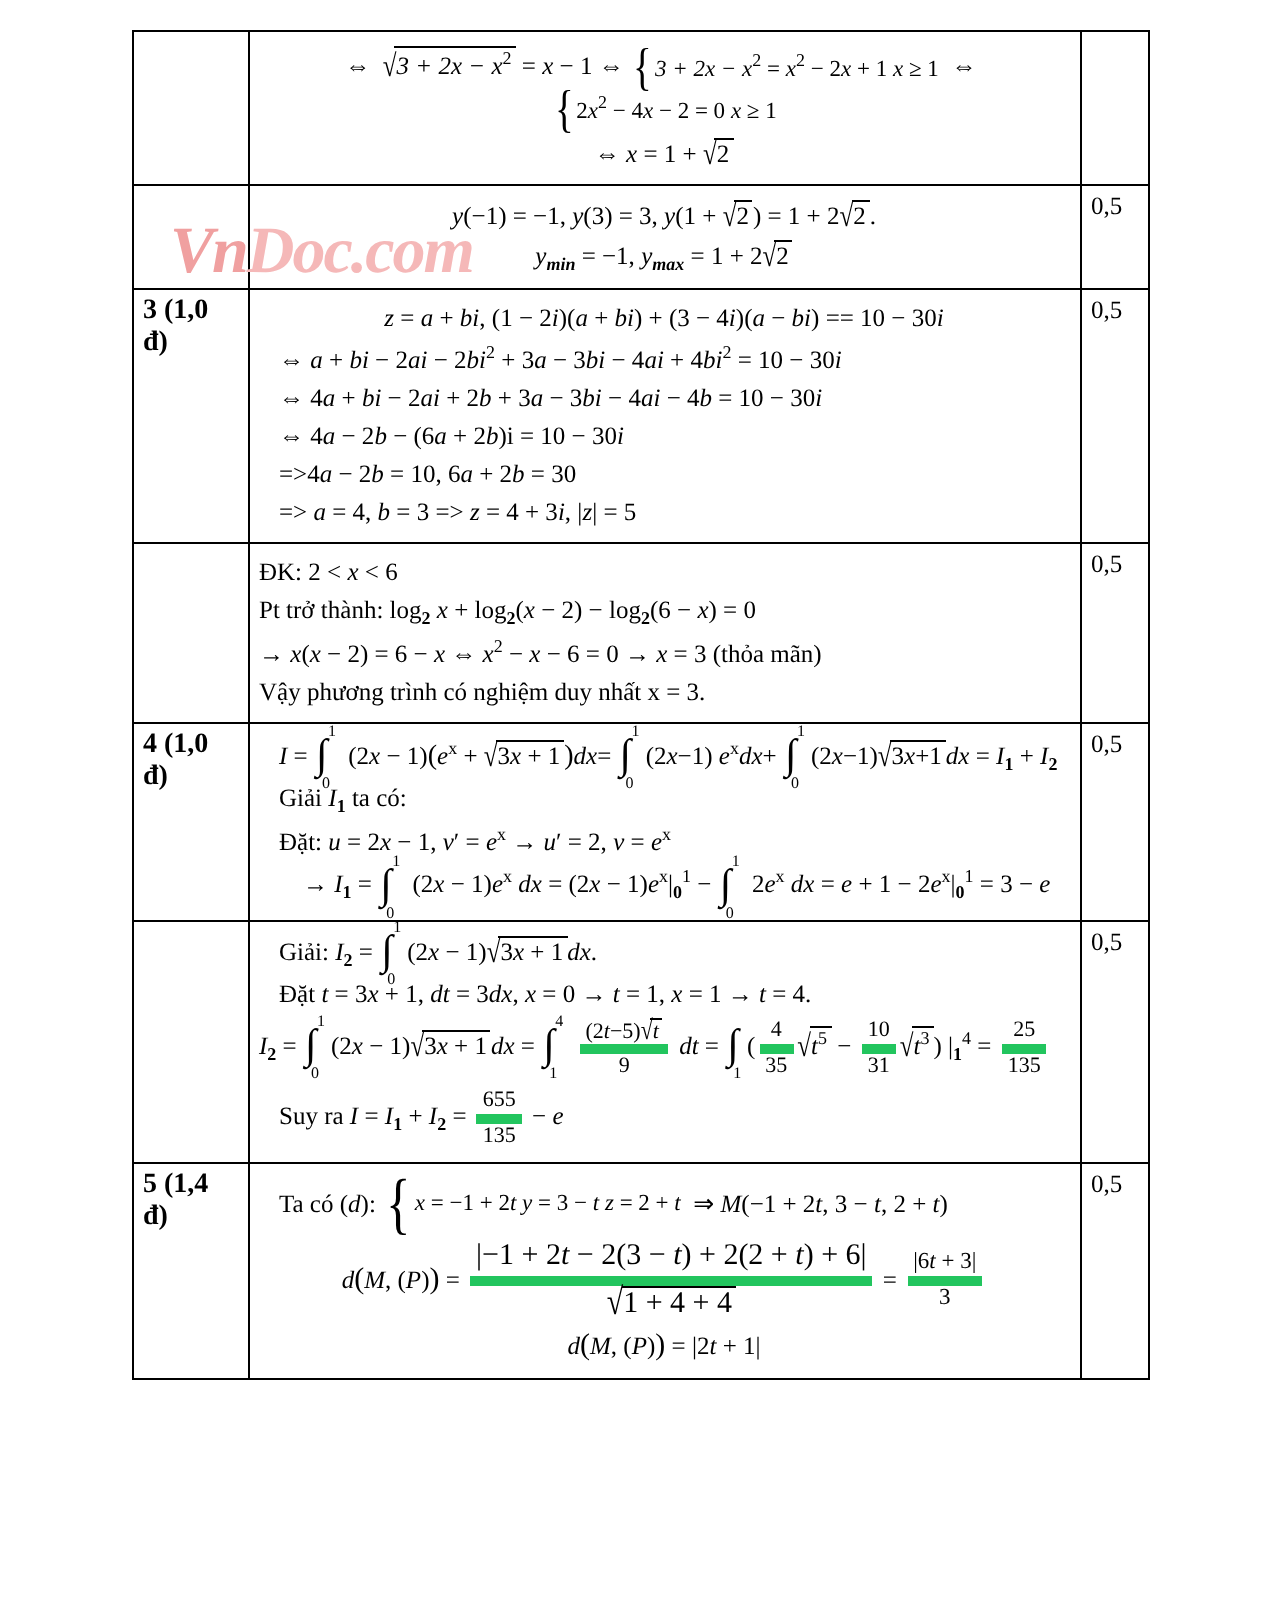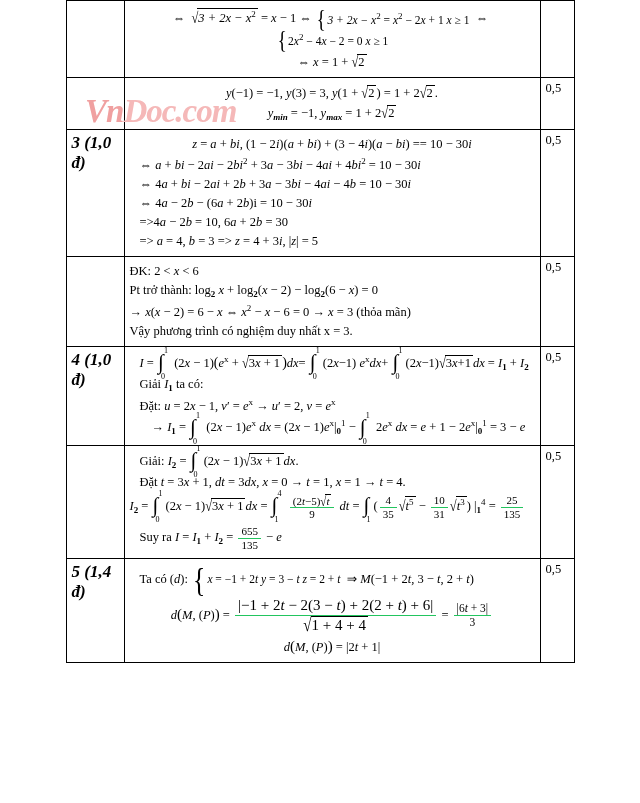--- a/index.html
+++ b/index.html
@@ -13,47 +13,47 @@
   }
   .sheet{
     position:relative;
     width:640px;
     height:803px;
     box-sizing:border-box;
   }
   table.main{
     border-collapse:collapse;
     width:509px;
-    margin:0 auto;
+    margin:15px auto;
     table-layout:fixed;
   }
   table.main td{
     border:1px solid #000;
     vertical-align:top;
     padding:3px 5px;
     font-size:12.5px;
   }
   .col-no{width:58px;}
   .col-pt{width:34px;text-align:left;}
-  .lbl{font-weight:bold;font-size:17px;font-style:italic;}
+  .lbl{font-weight:bold;font-size:14px;}
   .line{margin:4px 0;}
   .ctr{text-align:center;}
   .ind1{padding-left:10px;}
   .ind2{padding-left:22px;}
   i,.it{font-style:italic;}
   .math{font-family:"Liberation Serif", serif;}
   .sub{font-size:9px;vertical-align:-3px;font-weight:bold;}
   .sup{font-size:9px;vertical-align:5px;}
   
   .rad{display:inline-block;white-space:nowrap;}
   .rad>.sign{display:inline-block;transform:scaleY(1.25);margin-right:0px;}
   .rad>.body{display:inline-block;border-top:1px solid #000;padding:0 2px 0 1px;margin-left:-1px;}
   
   .frac{display:inline-block;vertical-align:middle;text-align:center;font-size:11px;line-height:1.15;margin:0 2px;}
-  .frac .num{display:block;border-bottom:1px solid #22c55e;padding:0 3px;}
+  .frac .num{display:block;border-bottom:5px solid #22c55e;padding:0 3px;}
   .frac .den{display:block;padding:0 3px;}
   
   .sys{display:inline-block;vertical-align:middle;white-space:nowrap;}
   .sys .brace{display:inline-block;font-size:26px;line-height:0.8;vertical-align:middle;transform:scaleX(0.75);}
   .sys .rows{display:inline-block;vertical-align:middle;text-align:left;font-size:11.5px;line-height:1.35;}
   .intinline{display:inline-block;vertical-align:middle;position:relative;margin:0 1px;}
   .intinline .tl{position:absolute;top:-9px;left:6px;font-size:8px;}
   .intinline .bl{position:absolute;bottom:-8px;left:3px;font-size:8px;}
   .intinline .gl{font-size:21px;line-height:0.7;}
   

